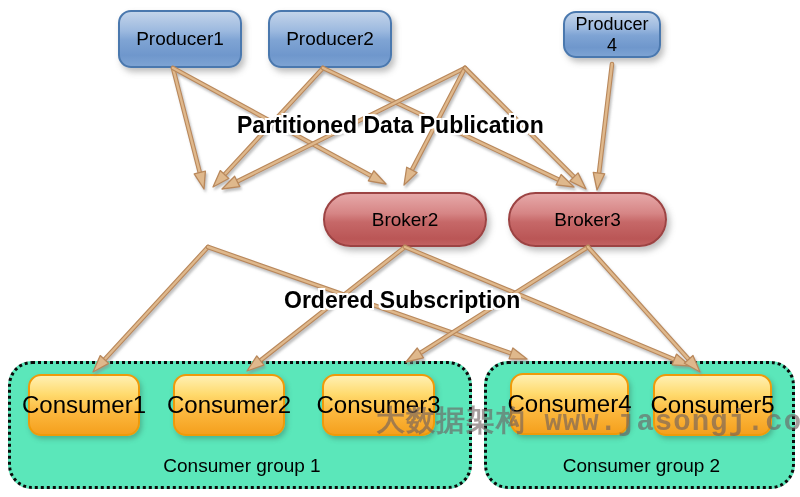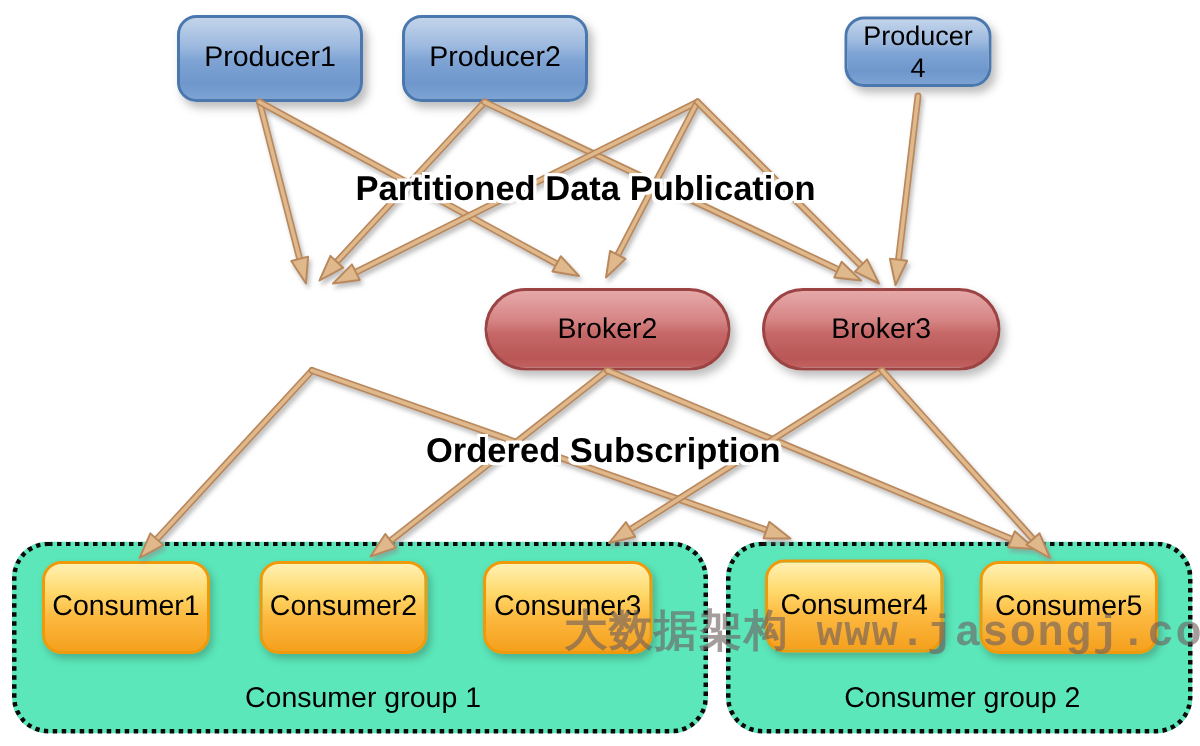--- a/index.html
+++ b/index.html
@@ -30,21 +30,21 @@
   .group{
     position:absolute;box-sizing:border-box;border-radius:24px;
     background:#5be7ba;border:3px dotted #0a0a0a;
   }
   .g1{left:8px;top:361px;width:464px;height:128px}
   .g2{left:484px;top:361px;width:311px;height:128px}
   .group-label{
     position:absolute;left:4px;right:0;bottom:9px;text-align:center;font-size:19px;
   }
   .consumer{
-    width:112px;height:62px;border-radius:13px;font-size:19px;
+    width:112px;height:62px;border-radius:13px;font-size:24px;
     background:linear-gradient(180deg,#fff0b2 0%,#ffda6d 32%,#fcb83e 62%,#f5a01d 100%);
     border:2px solid #ee9a0a;
     box-shadow:2px 3px 5px rgba(60,120,95,.45);
   }
   .c1{left:28px;top:374px}.c2{left:173px;top:374px}.c3{left:322px;top:374px;width:113px}
   .c4{left:510px;top:373px;width:119px}.c5{left:653px;top:374px;width:119px}
   .flow-title{
     position:absolute;font-size:23px;font-weight:bold;white-space:nowrap;z-index:6;
     text-shadow:-2px -2px 0 #fff,2px -2px 0 #fff,-2px 2px 0 #fff,2px 2px 0 #fff,
                 0 -2px 0 #fff,0 2px 0 #fff,-2px 0 0 #fff,2px 0 0 #fff;

